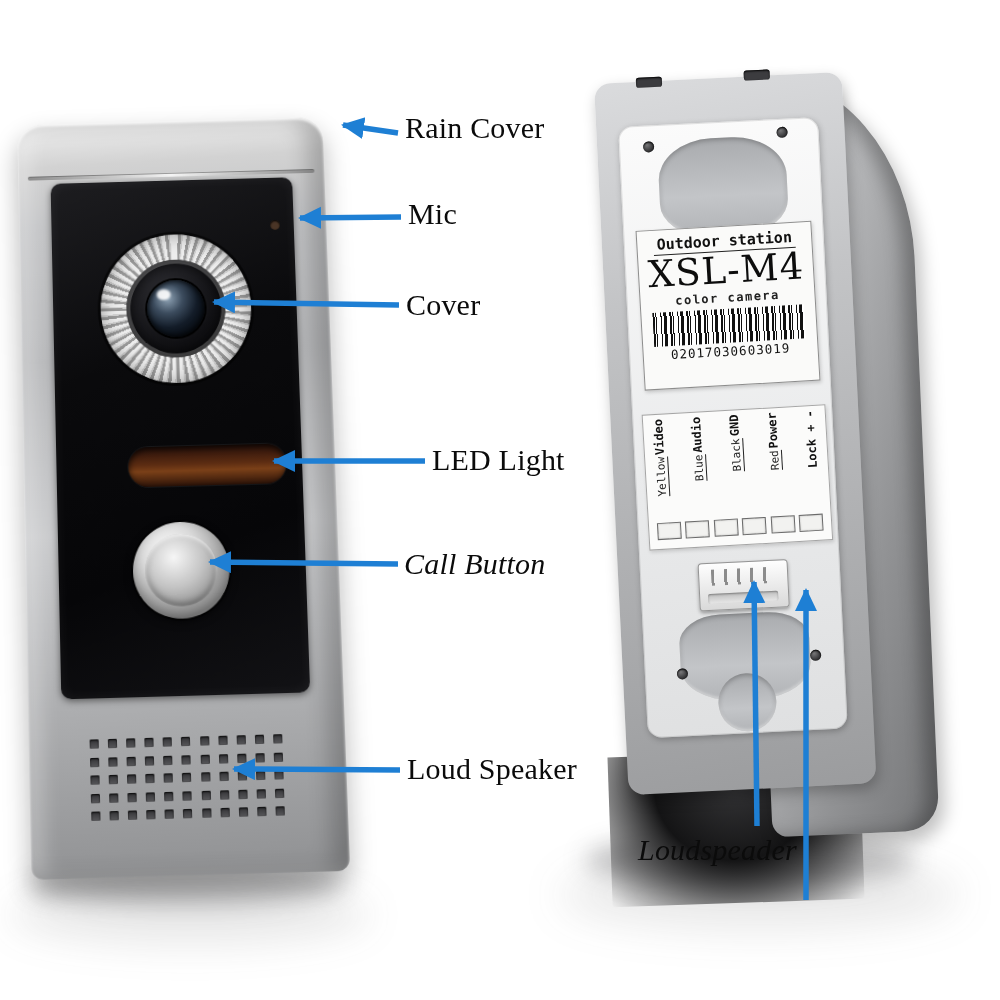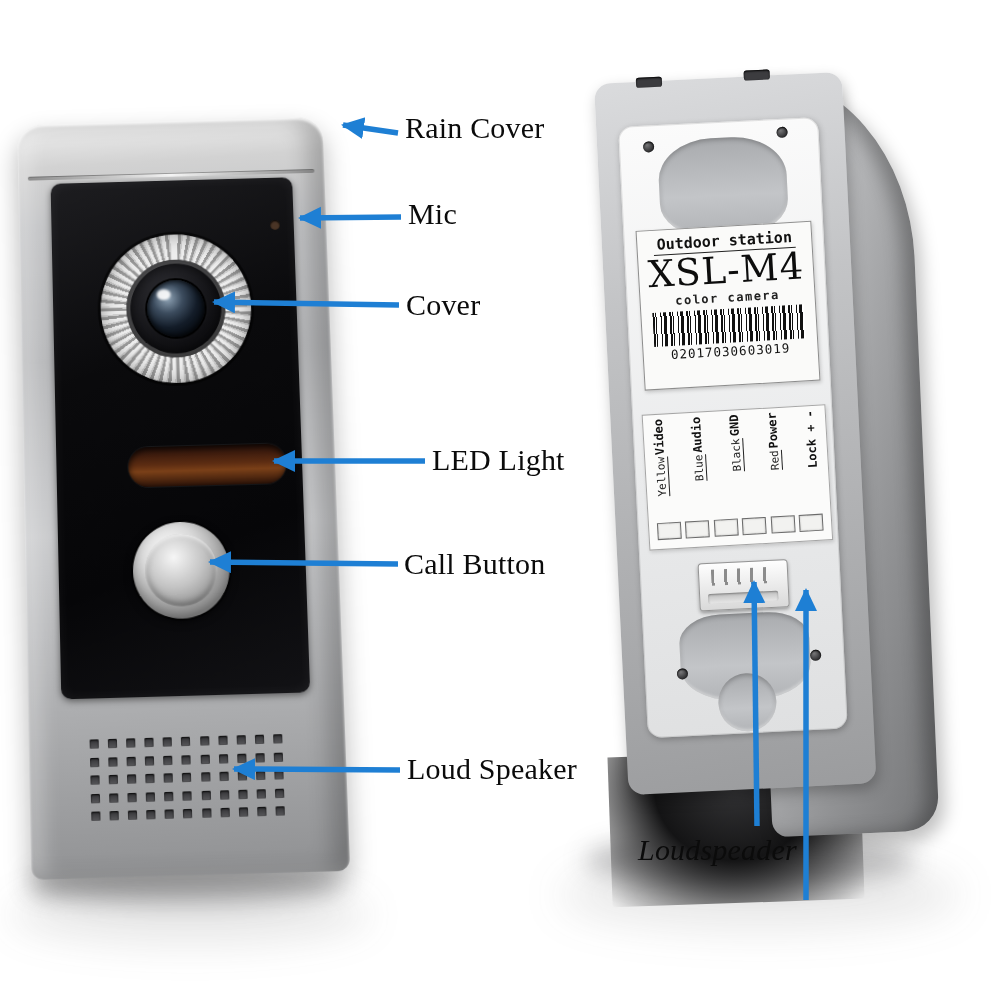--- a/index.html
+++ b/index.html
@@ -117,21 +117,21 @@
     background:linear-gradient(#fefefe,#d9d9d9);border:1px solid #949494;
     box-shadow:0 2px 4px rgba(0,0,0,.35);}
   .connector-pins{position:absolute;left:12px;top:6px;width:62px;height:16px;
     background:repeating-linear-gradient(90deg,#8b8b8b 0 3px,transparent 3px 13px);}
   .connector-slot{position:absolute;left:8px;bottom:6px;width:70px;height:10px;border-radius:2px;
     background:linear-gradient(#bdbdbd,#e8e8e8);box-shadow:inset 0 1px 2px rgba(0,0,0,.35);}
 
   
   .callout{position:absolute;font-size:30px;color:#0b0b0b;white-space:nowrap;letter-spacing:.2px;}
   .co-rain{left:405px;top:111px;text-align:right;} .co-mic{left:408px;top:197px;} .co-lens{left:406px;top:288px;}
-  .co-led{left:432px;top:443px;} .co-call{left:404px;top:547px;} .co-speaker{left:407px;top:752px;}
+  .co-led{left:432px;top:443px;} .co-call{left:404px;top:547px;font-style:italic;} .co-speaker{left:407px;top:752px;}
   .co-loudspeader{left:638px;top:833px;font-style:italic;} .co-connect{left:652px;top:906px;}
 
   .arrow-overlay{position:absolute;left:0;top:0;width:1000px;height:1000px;pointer-events:none;}
   .arrow-overlay line{stroke-width:5.5;}
 </style>
 </head>
 <body>
 
 <div class="canvas">
 

